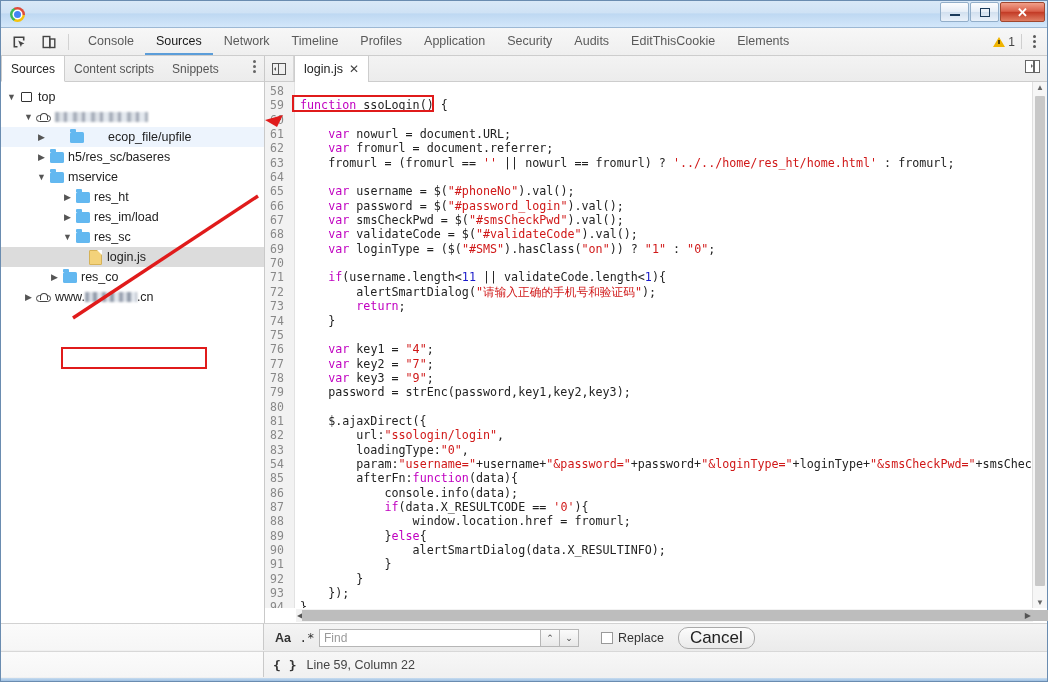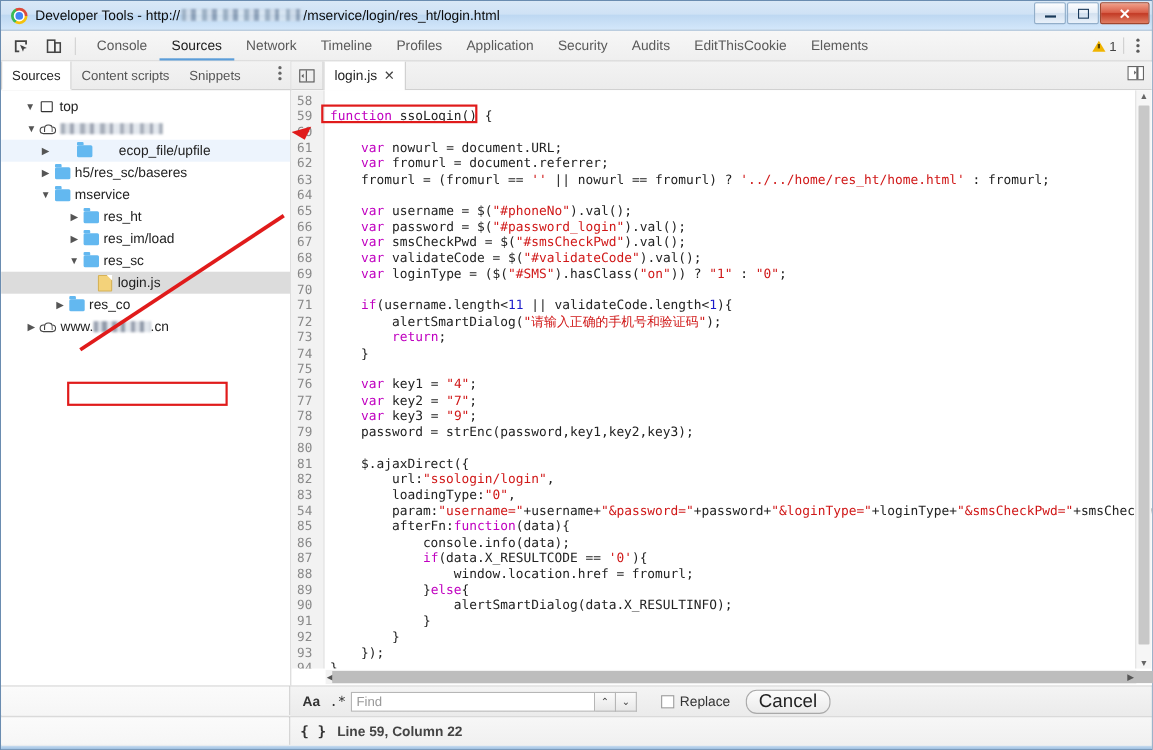--- a/index.html
+++ b/index.html
@@ -255,33 +255,30 @@
     margin-left:14px;height:20px;padding:0 11px;border:1px solid #a9a9a9;border-radius:10px;
     background:linear-gradient(to bottom,#fcfcfc,#eaeaea);font-size:17px;color:#222;
     display:flex;align-items:center;font-family:"Liberation Sans",sans-serif;
   }
   
   .statusbar{
     height:26px;flex:0 0 26px;display:flex;align-items:center;gap:10px;padding-left:9px;
     background:linear-gradient(to bottom,#f7f7f7,#f0f0f0);border-top:1px solid #d8d8d8;
   }
   .brace{font-family:"DejaVu Sans Mono",monospace;font-size:13px;color:#333;font-weight:bold;}
-  .status-text{font-size:12.5px;color:#444;font-weight:bold;}
+  .status-text{font-size:12.5px;color:#444;}
   .bottom-strip{height:3px;flex:0 0 3px;background:linear-gradient(to bottom,#c8dcf0,#9dc0e2);}
 </style>
 </head>
 <body>
 
 <div class="window">
 
   <div class="titlebar">
     <div class="chrome-logo"></div>
-    <div class="title-text">
-      <span>Developer Tools - http://</span><span class="blur-domain"></span><span>/mservice/login/res_ht/login.html</span>
-    </div>
     <div class="win-btns">
       <div class="win-btn">
           <span class="gl-min"></span>
         </div>
       <div class="win-btn">
           <span class="gl-max"></span>
         </div>
       <div class="win-btn close">
           <span class="gl-close">✕</span>
         </div>
@@ -337,21 +334,21 @@
         <div class="subtab">Snippets</div>
         <div class="subtab-kebab">
             <i></i>
             <i></i>
             <i></i>
           </div>
       </div>
 
       <div class="tree">
 
-        <div class="node" style="padding-left:20px">
+        <div class="node" style="padding-left:4px">
           <span class="tw open"></span>
           <span class="ico">
               <span class="ico-frame"></span>
             </span>
           <span>top</span>
         </div>
 
         <div class="node" style="padding-left:21px">
           <span class="tw open"></span>
           <span class="ico">

